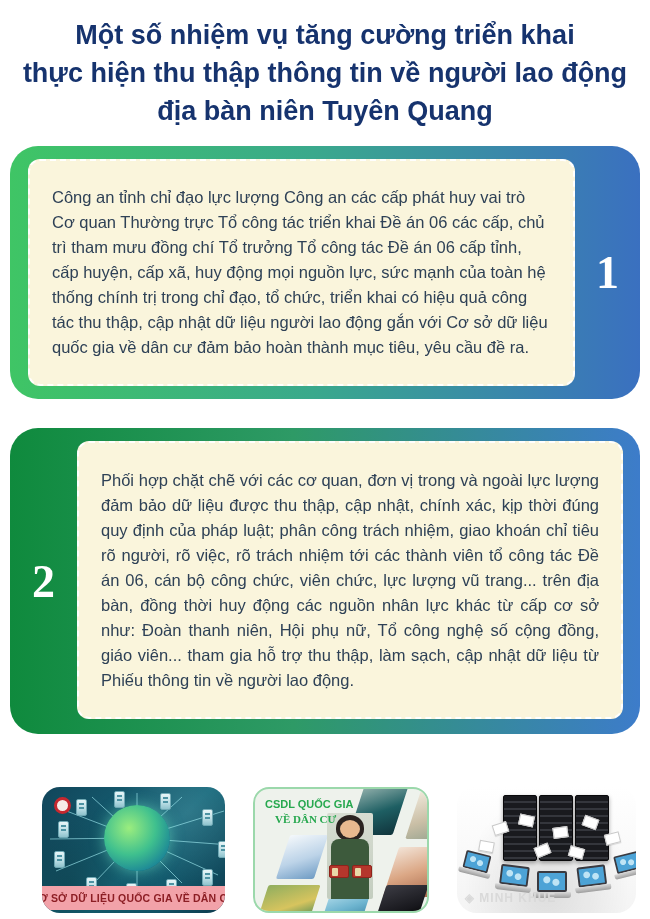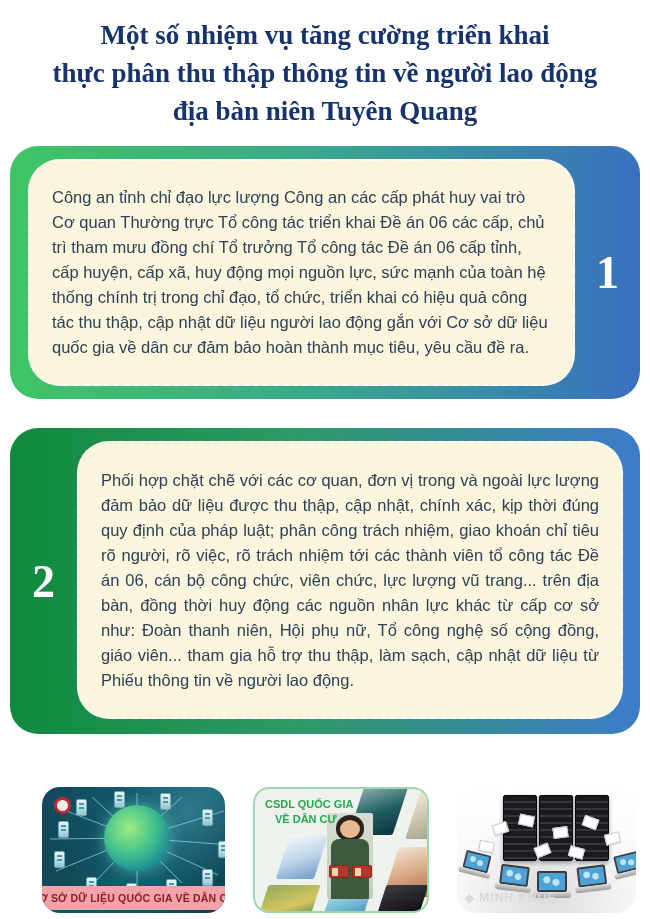--- a/index.html
+++ b/index.html
@@ -1,31 +1,31 @@
 <!DOCTYPE html>
 <html><head>
 <meta charset="utf-8">
 <style>
   * { margin:0; padding:0; box-sizing:border-box; }
   html,body { background:#ffffff; }
   body { font-family:"Liberation Sans", sans-serif; }
   .page { position:relative; width:650px; height:919px; margin:0 auto; background:#ffffff; overflow:hidden; }
 
   
-  .title { margin-top:16px; text-align:center; font-family:Liberation Serif, serif;
+  .title { margin-top:16px; text-align:center; font-family:Liberation Sans, sans-serif;
            font-weight:bold; font-size:27px; line-height:38px; color:#16336e; }
 
   
   .card { position:relative; width:630px; margin:0 auto; border-radius:28px; }
   .card1 { margin-top:16px; height:253px;
            background:linear-gradient(90deg,#3fc565 0%,#3aa98c 48%,#3a70c0 100%); }
   .card2 { margin-top:29px; height:306px;
            background:linear-gradient(90deg,#0f8a3d 0%,#2e9a66 45%,#3d7cca 100%); }
   .card-inner { position:absolute; background:#faf5dc; border:2px dashed rgba(255,255,255,0.95);
-                border-radius:32px; display:flex; align-items:center; overflow:hidden; }
+                border-radius:12px; display:flex; align-items:center; overflow:hidden; }
   .card1 .card-inner { left:18px; top:13px; width:547px; height:227px; padding:10px 22px; }
   .card2 .card-inner { left:67px; top:13px; width:546px; height:278px; padding:10px 22px; }
   .card-text { font-size:16.5px; line-height:25px; color:#2e4156; }
   .card1 .card-text { text-align:left; }
   .card2 .card-text { text-align:justify; }
   .card-number { position:absolute; top:0; height:100%; display:flex; align-items:center;
                  justify-content:center; font-family:"Liberation Serif", serif; font-weight:bold;
                  font-size:46px; color:#ffffff; }
   .card1 .card-number { right:0; width:65px; }
   .card2 .card-number { left:0; width:67px; }
@@ -54,21 +54,21 @@
     background:#f7ebe6; border:3px solid #c5282f; }
   .fig-banner { position:absolute; left:0; bottom:3px; width:100%; height:24px; background:#f2a2a9;
     display:flex; align-items:center; justify-content:center; overflow:hidden; }
   .fig-banner span { font-size:10.5px; font-weight:bold; color:#8c1e24; white-space:nowrap; letter-spacing:0.2px; }
 
   
   .fig-collage { width:188px; height:126px; border-radius:16px; background:#eef2ec;
     border:2px solid #9bd8ab; }
   .collage-label { position:absolute; left:10px; top:8px; font-size:11px; font-weight:bold;
     color:#27a84f; line-height:15px; }
-  .collage-label .l2 { padding-left:10px; }
+  .collage-label .l2 { padding-left:10px;font-family:Liberation Serif, serif; }
   .tile { position:absolute; transform:skewX(-18deg); border-radius:2px; }
   .t-cam    { left:102px; top:-6px;  width:44px; height:52px; background:linear-gradient(160deg,#9fb9b4 0%,#1e5f63 55%,#10343c 100%); }
   .t-laptop { left:158px; top:2px;   width:40px; height:48px; background:linear-gradient(160deg,#efe8da 0%,#cabfa6 55%,#97a38f 100%); }
   .t-doc    { left:28px;  top:46px;  width:38px; height:44px; background:linear-gradient(160deg,#f4f8fb 0%,#bcd3e8 55%,#6f9cc4 100%); }
   .t-family { left:136px; top:58px;  width:46px; height:50px; background:linear-gradient(160deg,#f2e3d6 0%,#dba785 50%,#a96a4c 100%); }
   .t-group  { left:8px;   top:96px;  width:52px; height:34px; background:linear-gradient(160deg,#8fae5f 0%,#d7c45e 60%,#4c8a55 100%); }
   .t-glass  { left:72px;  top:100px; width:40px; height:30px; background:linear-gradient(160deg,#bfe4f0 0%,#6db4cf 60%,#3f88a8 100%); }
   .t-dark   { left:126px; top:96px;  width:42px; height:34px; background:linear-gradient(160deg,#3c3c44 0%,#17171c 70%,#000 100%); }
   .woman { position:absolute; left:72px; top:24px; width:46px; height:86px;
     background:linear-gradient(180deg,#d7ddd2 0%,#c3cdbf 100%); border-radius:2px; }
@@ -105,21 +105,21 @@
   .watermark { position:absolute; left:8px; bottom:8px; font-size:12px; font-weight:bold;
     color:#d9d9d9; letter-spacing:1px; }
 </style>
 </head>
 <body>
 
 <div class="page">
 
   <h1 class="title">
     <div>Một số nhiệm vụ tăng cường triển khai</div>
-    <div>thực phân thu thập thông tin về người lao động</div>
+    <div>thực hiện thu thập thông tin về người lao động</div>
     <div>địa bàn niên Tuyên Quang</div>
   </h1>
 
   <div class="card card1">
     <div class="card-inner">
       <p class="card-text">Công an tỉnh chỉ đạo lực lượng Công an các cấp phát huy vai trò Cơ quan Thường trực Tổ công tác triển khai Đề án 06 các cấp, chủ trì tham mưu đồng chí Tổ trưởng Tổ công tác Đề án 06 cấp tỉnh, cấp huyện, cấp xã, huy động mọi nguồn lực, sức mạnh của toàn hệ thống chính trị trong chỉ đạo, tổ chức, triển khai có hiệu quả công tác thu thập, cập nhật dữ liệu người lao động gắn với Cơ sở dữ liệu quốc gia về dân cư đảm bảo hoàn thành mục tiêu, yêu cầu đề ra.</p>
     </div>
     <div class="card-number">1</div>
   </div>
 

